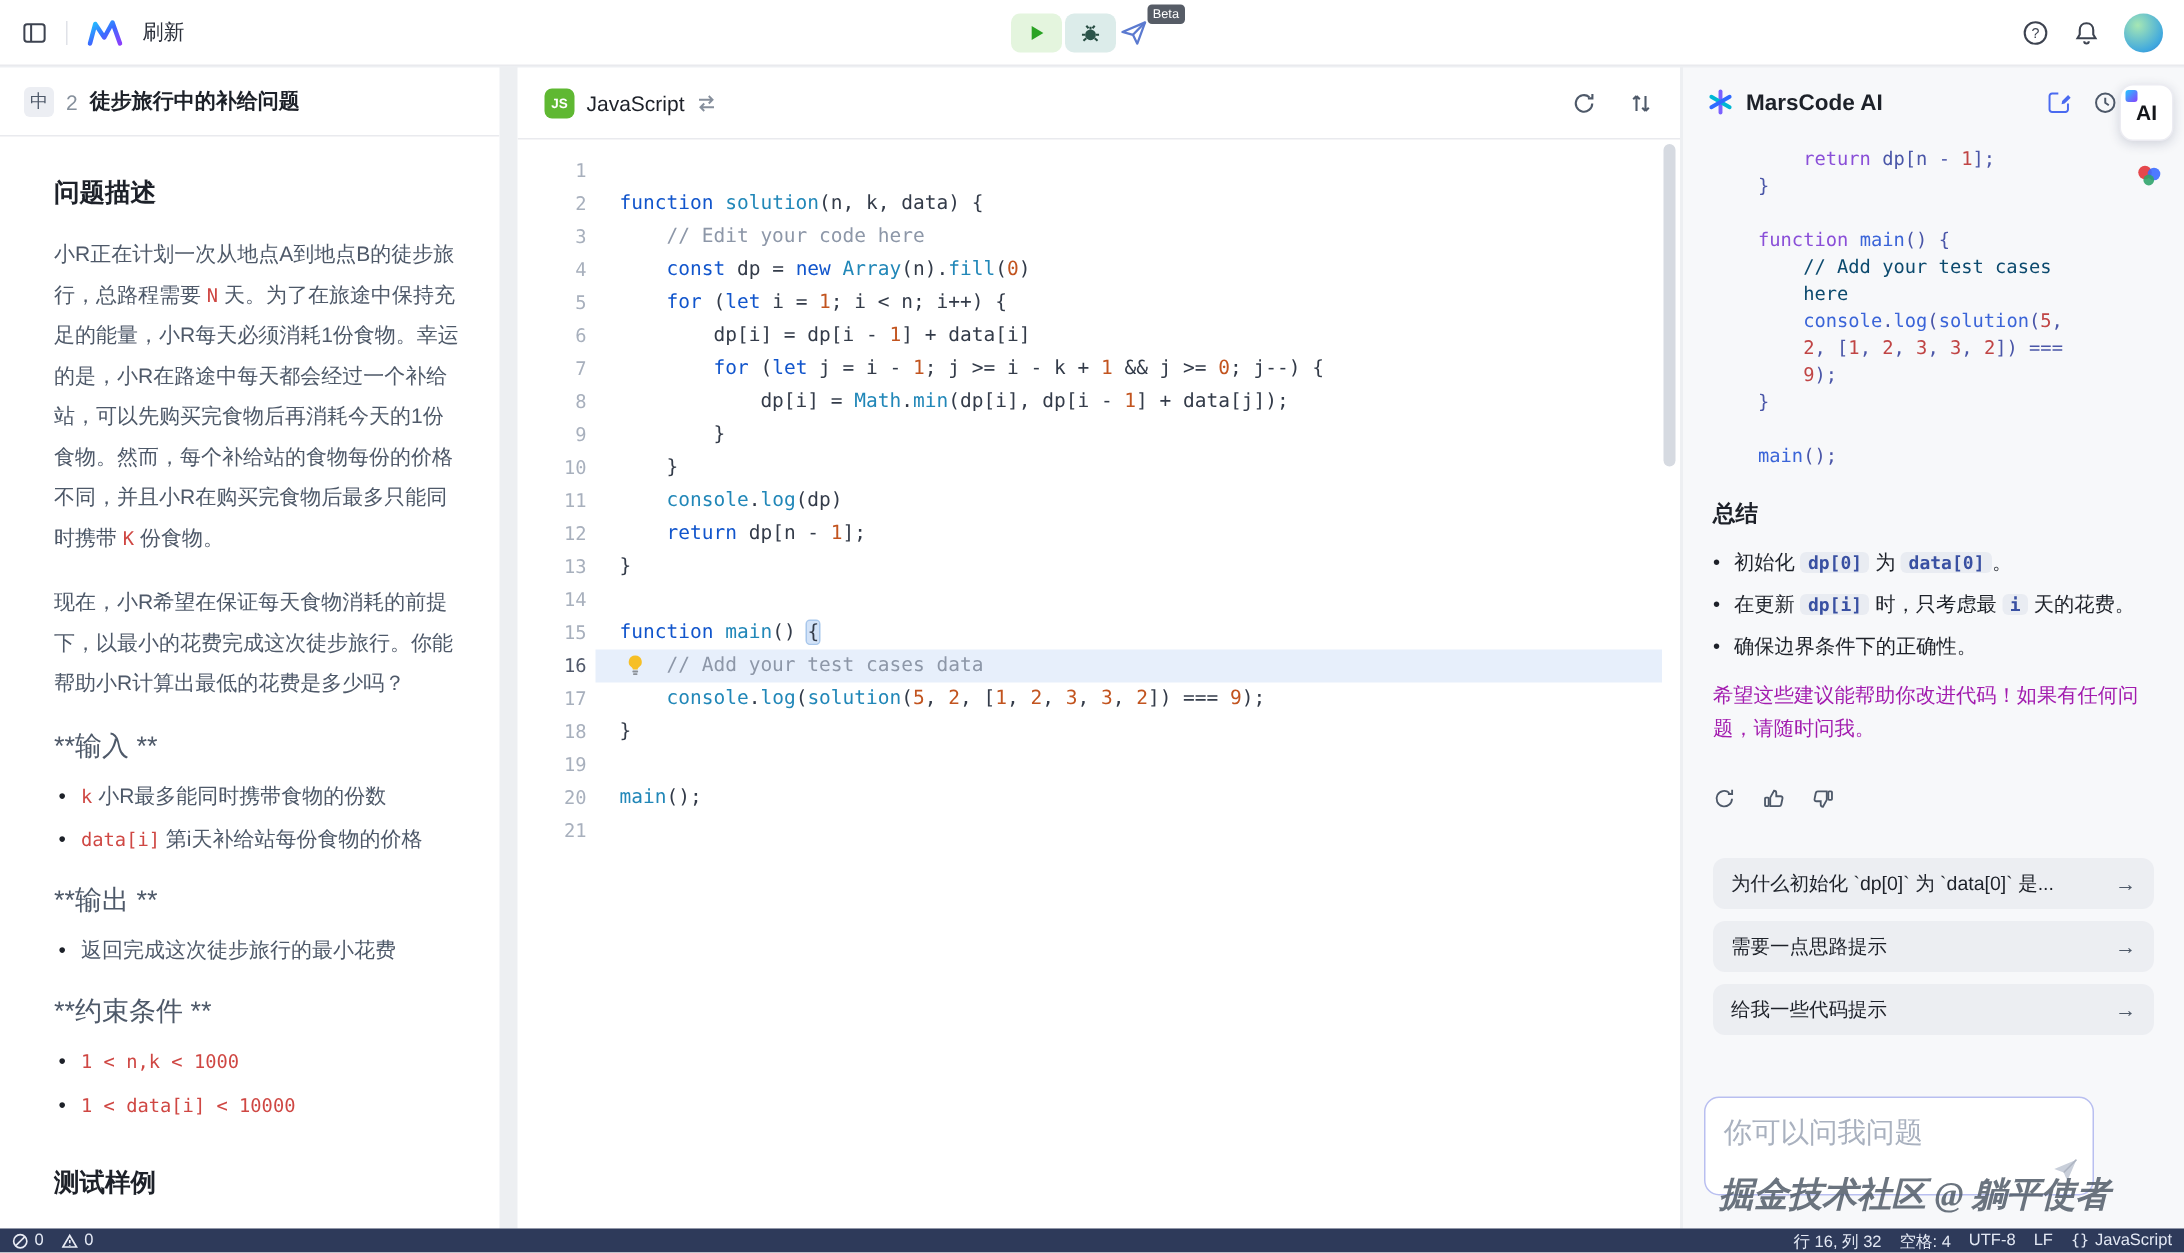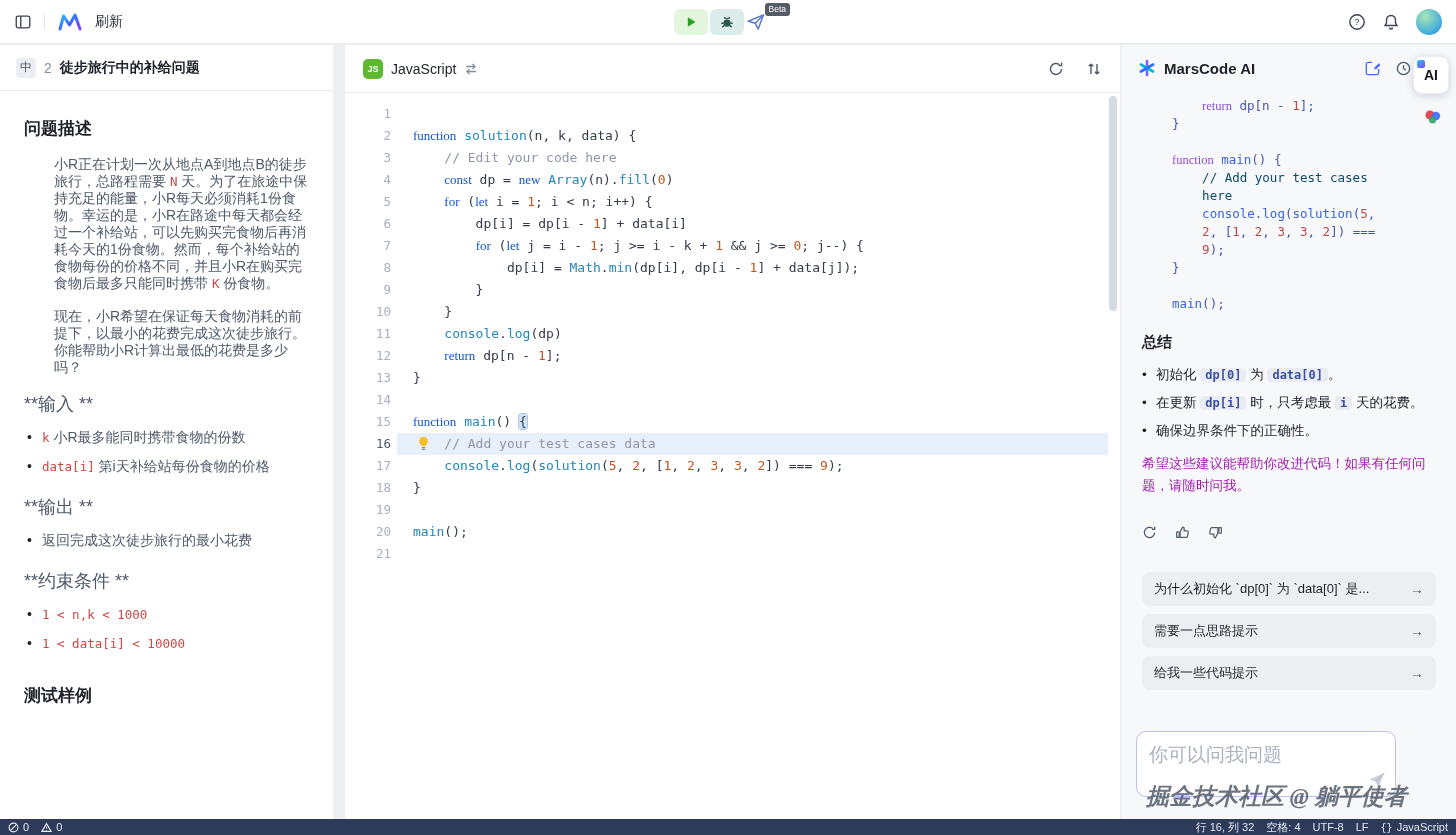--- a/index.html
+++ b/index.html
@@ -27,23 +27,23 @@
   .sb-left, .sb-right { display:flex; align-items:center; gap:12px; }
   .sb-item { display:flex; align-items:center; gap:4px; cursor:pointer; white-space:nowrap; }
   .sb-braces { font-family:"DejaVu Sans Mono",monospace; font-size:10px; }
 
   
   .left-panel { position:absolute; top:45px; left:0; width:333px; bottom:16px; background:#fff; overflow:hidden; }
   .lp-header { height:46px; display:flex; align-items:center; gap:8px; padding:0 16px; border-bottom:1px solid #e9eaee; }
   .lp-badge { width:20px; height:20px; background:#eceef3; color:#4e5969; border-radius:4px; font-size:12px; display:flex; align-items:center; justify-content:center; }
   .lp-number { color:#86909c; font-size:14px; }
   .lp-title { color:#1d2129; font-size:14px; font-weight:600; }
-  .lp-content { padding:26px 24px 0 24px; height:calc(100% - 46px); overflow:hidden; }
+  .lp-content { padding:26px 24px 0 36px; height:calc(100% - 46px); overflow:hidden; }
   .sec-heading { font-size:17px; font-weight:700; color:#1d2129; margin-bottom:16px; }
-  .lp-content p { font-size:14px; line-height:17px; color:#4e5969; margin-bottom:16px;margin-left:30px; }
+  .lp-content p { font-size:14px; line-height:27px; color:#4e5969; margin-bottom:16px; }
   .md-heading { font-size:18px; line-height:25px; color:#4e5969; margin:14px 0 6px 0; }
   .blist { list-style:none; }
   .blist li { position:relative; padding-left:18px; font-size:14px; line-height:29px; color:#4e5969; }
   .blist li::before { content:"•"; position:absolute; left:3px; color:#1d2129; }
   .left-panel .ic { font-family:"DejaVu Sans Mono",monospace; font-size:12.5px; color:#cf4743; }
   .samples-heading { margin-top:26px; }
 
   
   .editor-panel { position:absolute; top:45px; left:345px; width:775px; bottom:16px; background:#fff; overflow:hidden; }
   .ed-header { height:48px; display:flex; align-items:center; padding:0 18px; border-bottom:1px solid #e9eaee; }
@@ -51,21 +51,21 @@
   .ed-lang { margin-left:8px; font-size:14px; font-weight:500; color:#1d2129; }
   .ed-switch { margin-left:8px; }
   .ed-actions { margin-left:auto; display:flex; align-items:center; gap:22px; }
   .code-area { position:absolute; top:48px; left:0; right:0; bottom:0; padding-top:10px; font-family:"DejaVu Sans Mono",monospace; font-size:13px; overflow:hidden; }
   .code-line { position:relative; display:flex; height:22px; line-height:22px; white-space:pre; }
   .code-line.cur::before { content:""; position:absolute; left:52px; right:12px; top:0; bottom:0; background:#e7effb; }
   .ln { width:46px; flex:none; text-align:right; color:#a8b0bd; font-size:12.5px; position:relative; }
   .cur .ln { color:#51596b; }
   .lc { margin-left:22px; position:relative; }
   .t-p { color:#333b49; }
-  .t-k { color:#1155cc;font-family:Liberation Serif, serif; }
+  .t-k { color:#1155cc; }
   .t-f { color:#2187b8; }
   .t-n { color:#c2541f; }
   .t-c { color:#8d97a8; }
   .t-m { color:#333b49; background:#d3e3f8; outline:1px solid #a8c7ec; border-radius:2px; }
   .bulb { position:absolute; left:417px; top:391px; z-index:3; }
   .vscroll { position:absolute; top:51px; right:3px; width:8px; bottom:4px; }
   .vthumb { position:absolute; top:0; width:8px; height:215px; background:#d6dae1; border-radius:4px; cursor:pointer; }
 
   
   .ai-panel { position:absolute; top:45px; left:1122px; right:0; bottom:16px; background:#f7f8fa; overflow:hidden; }

